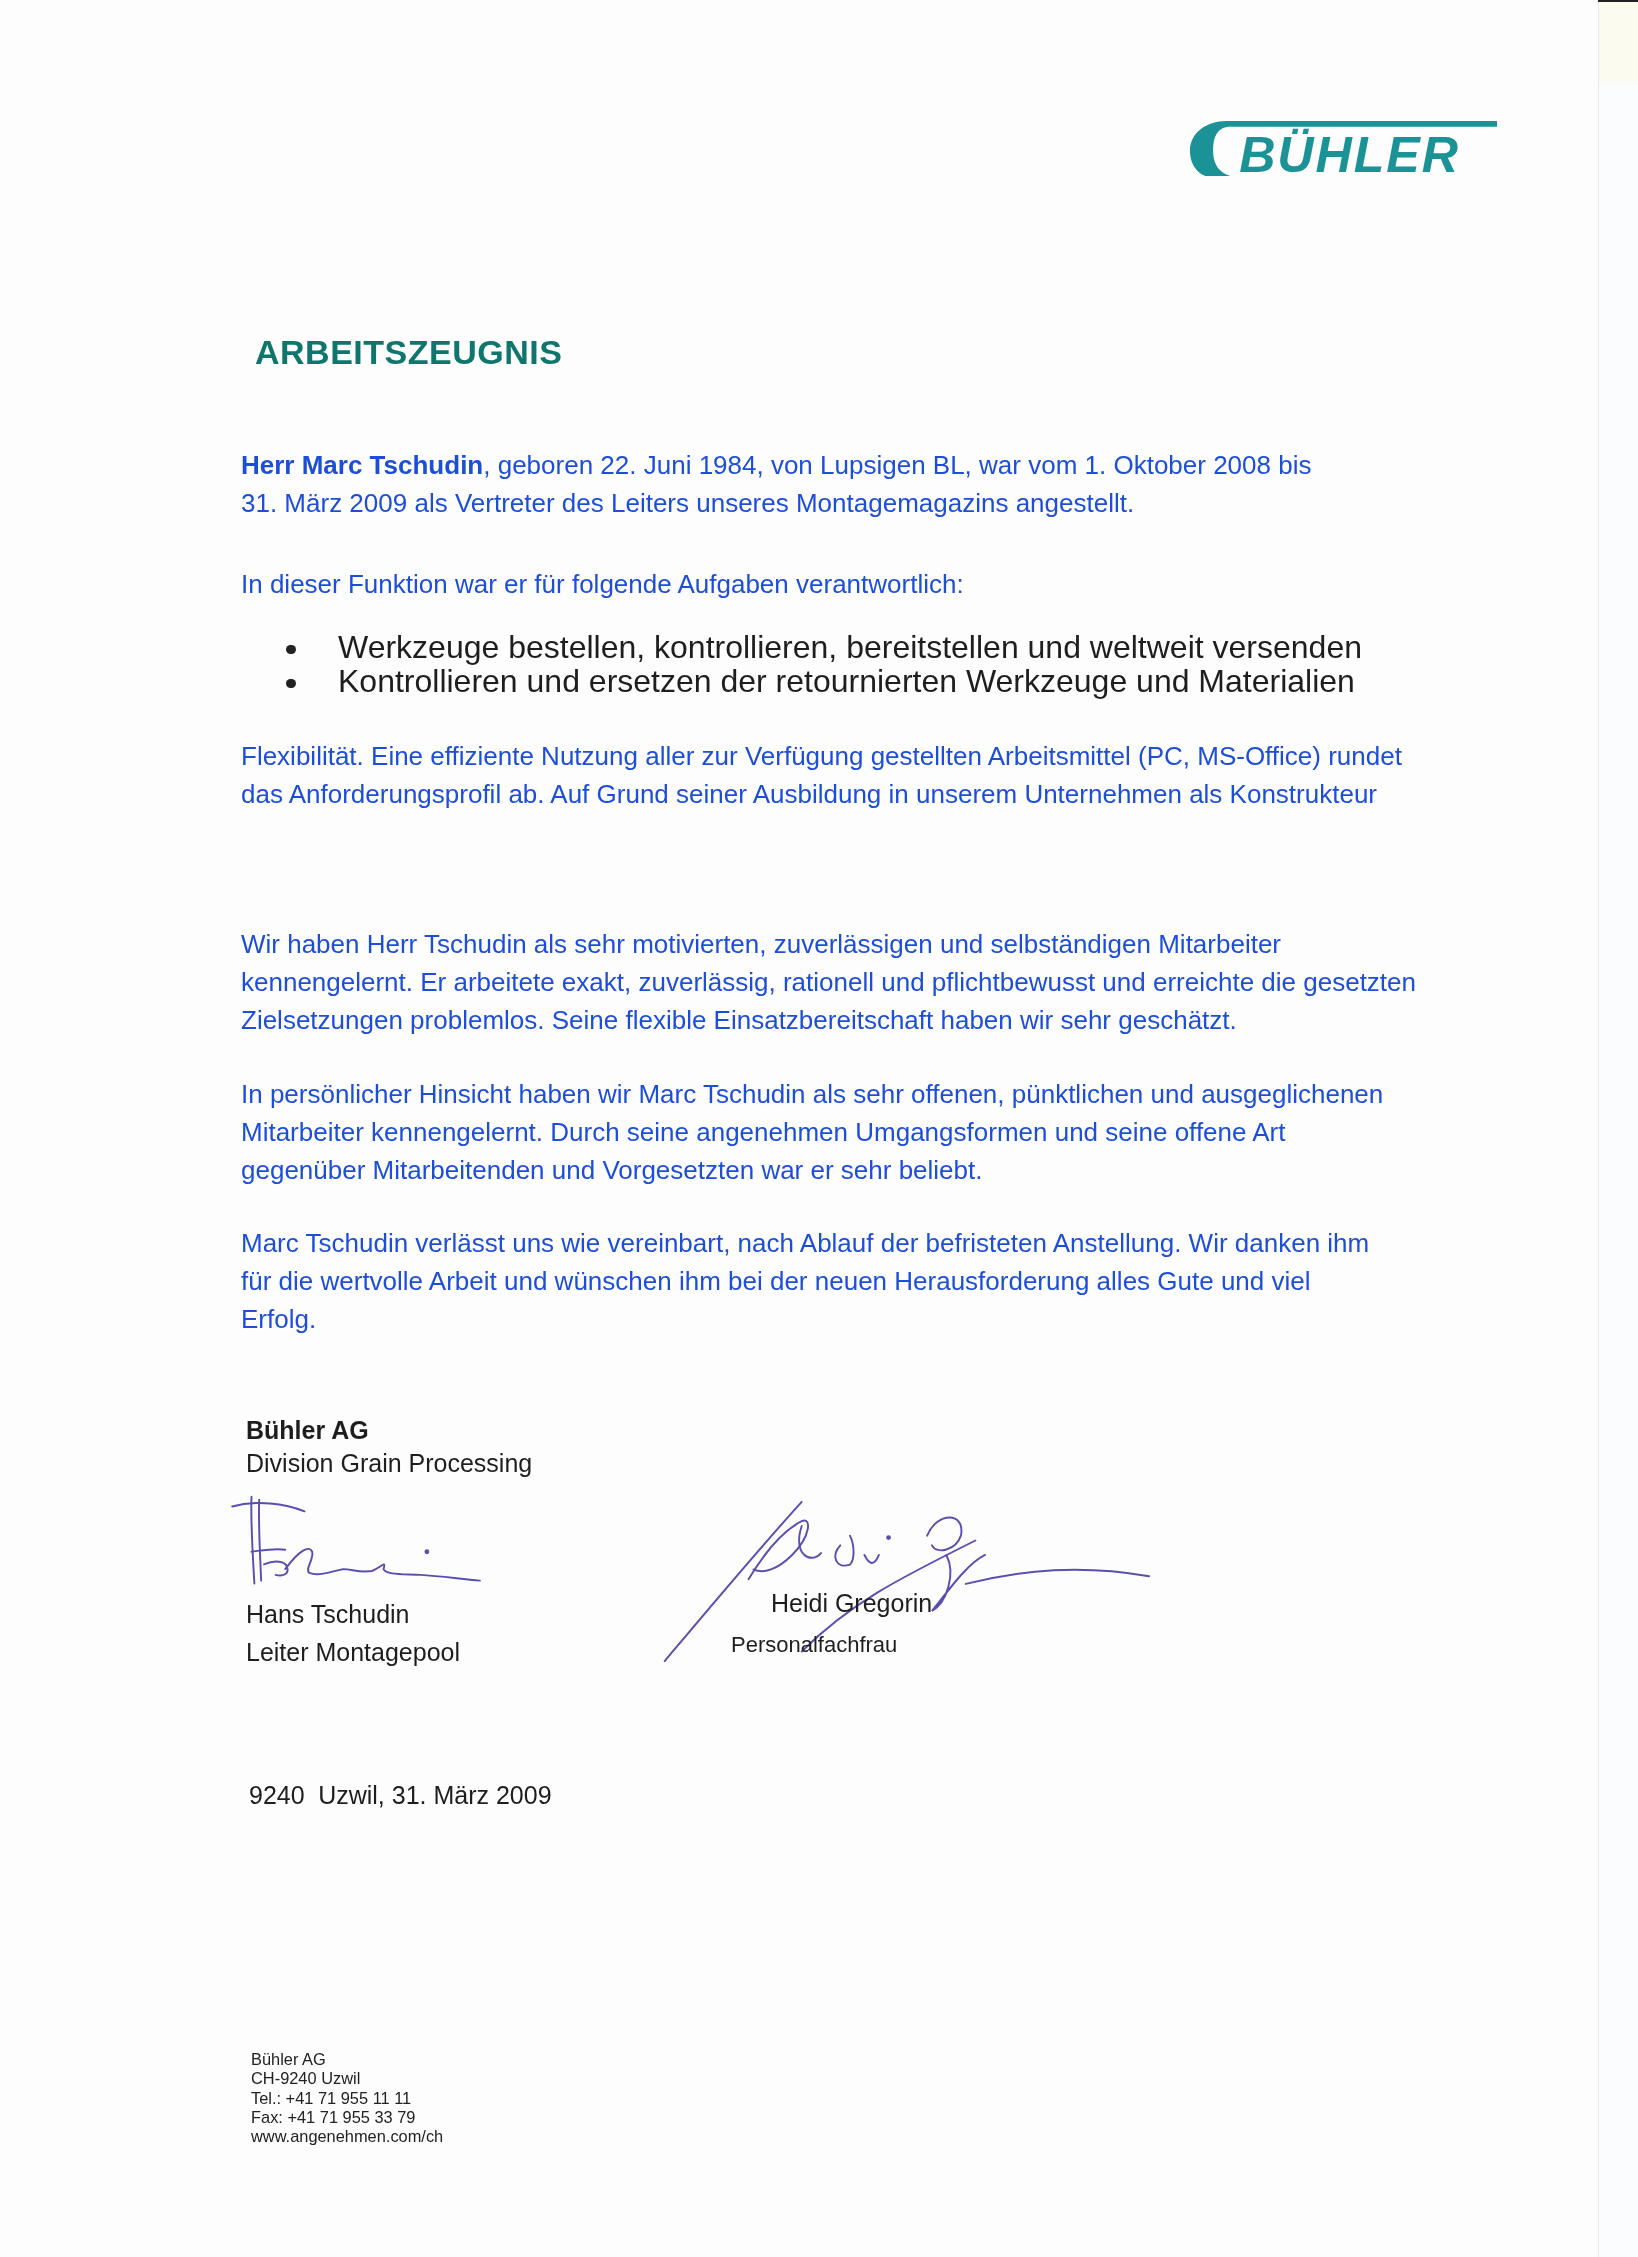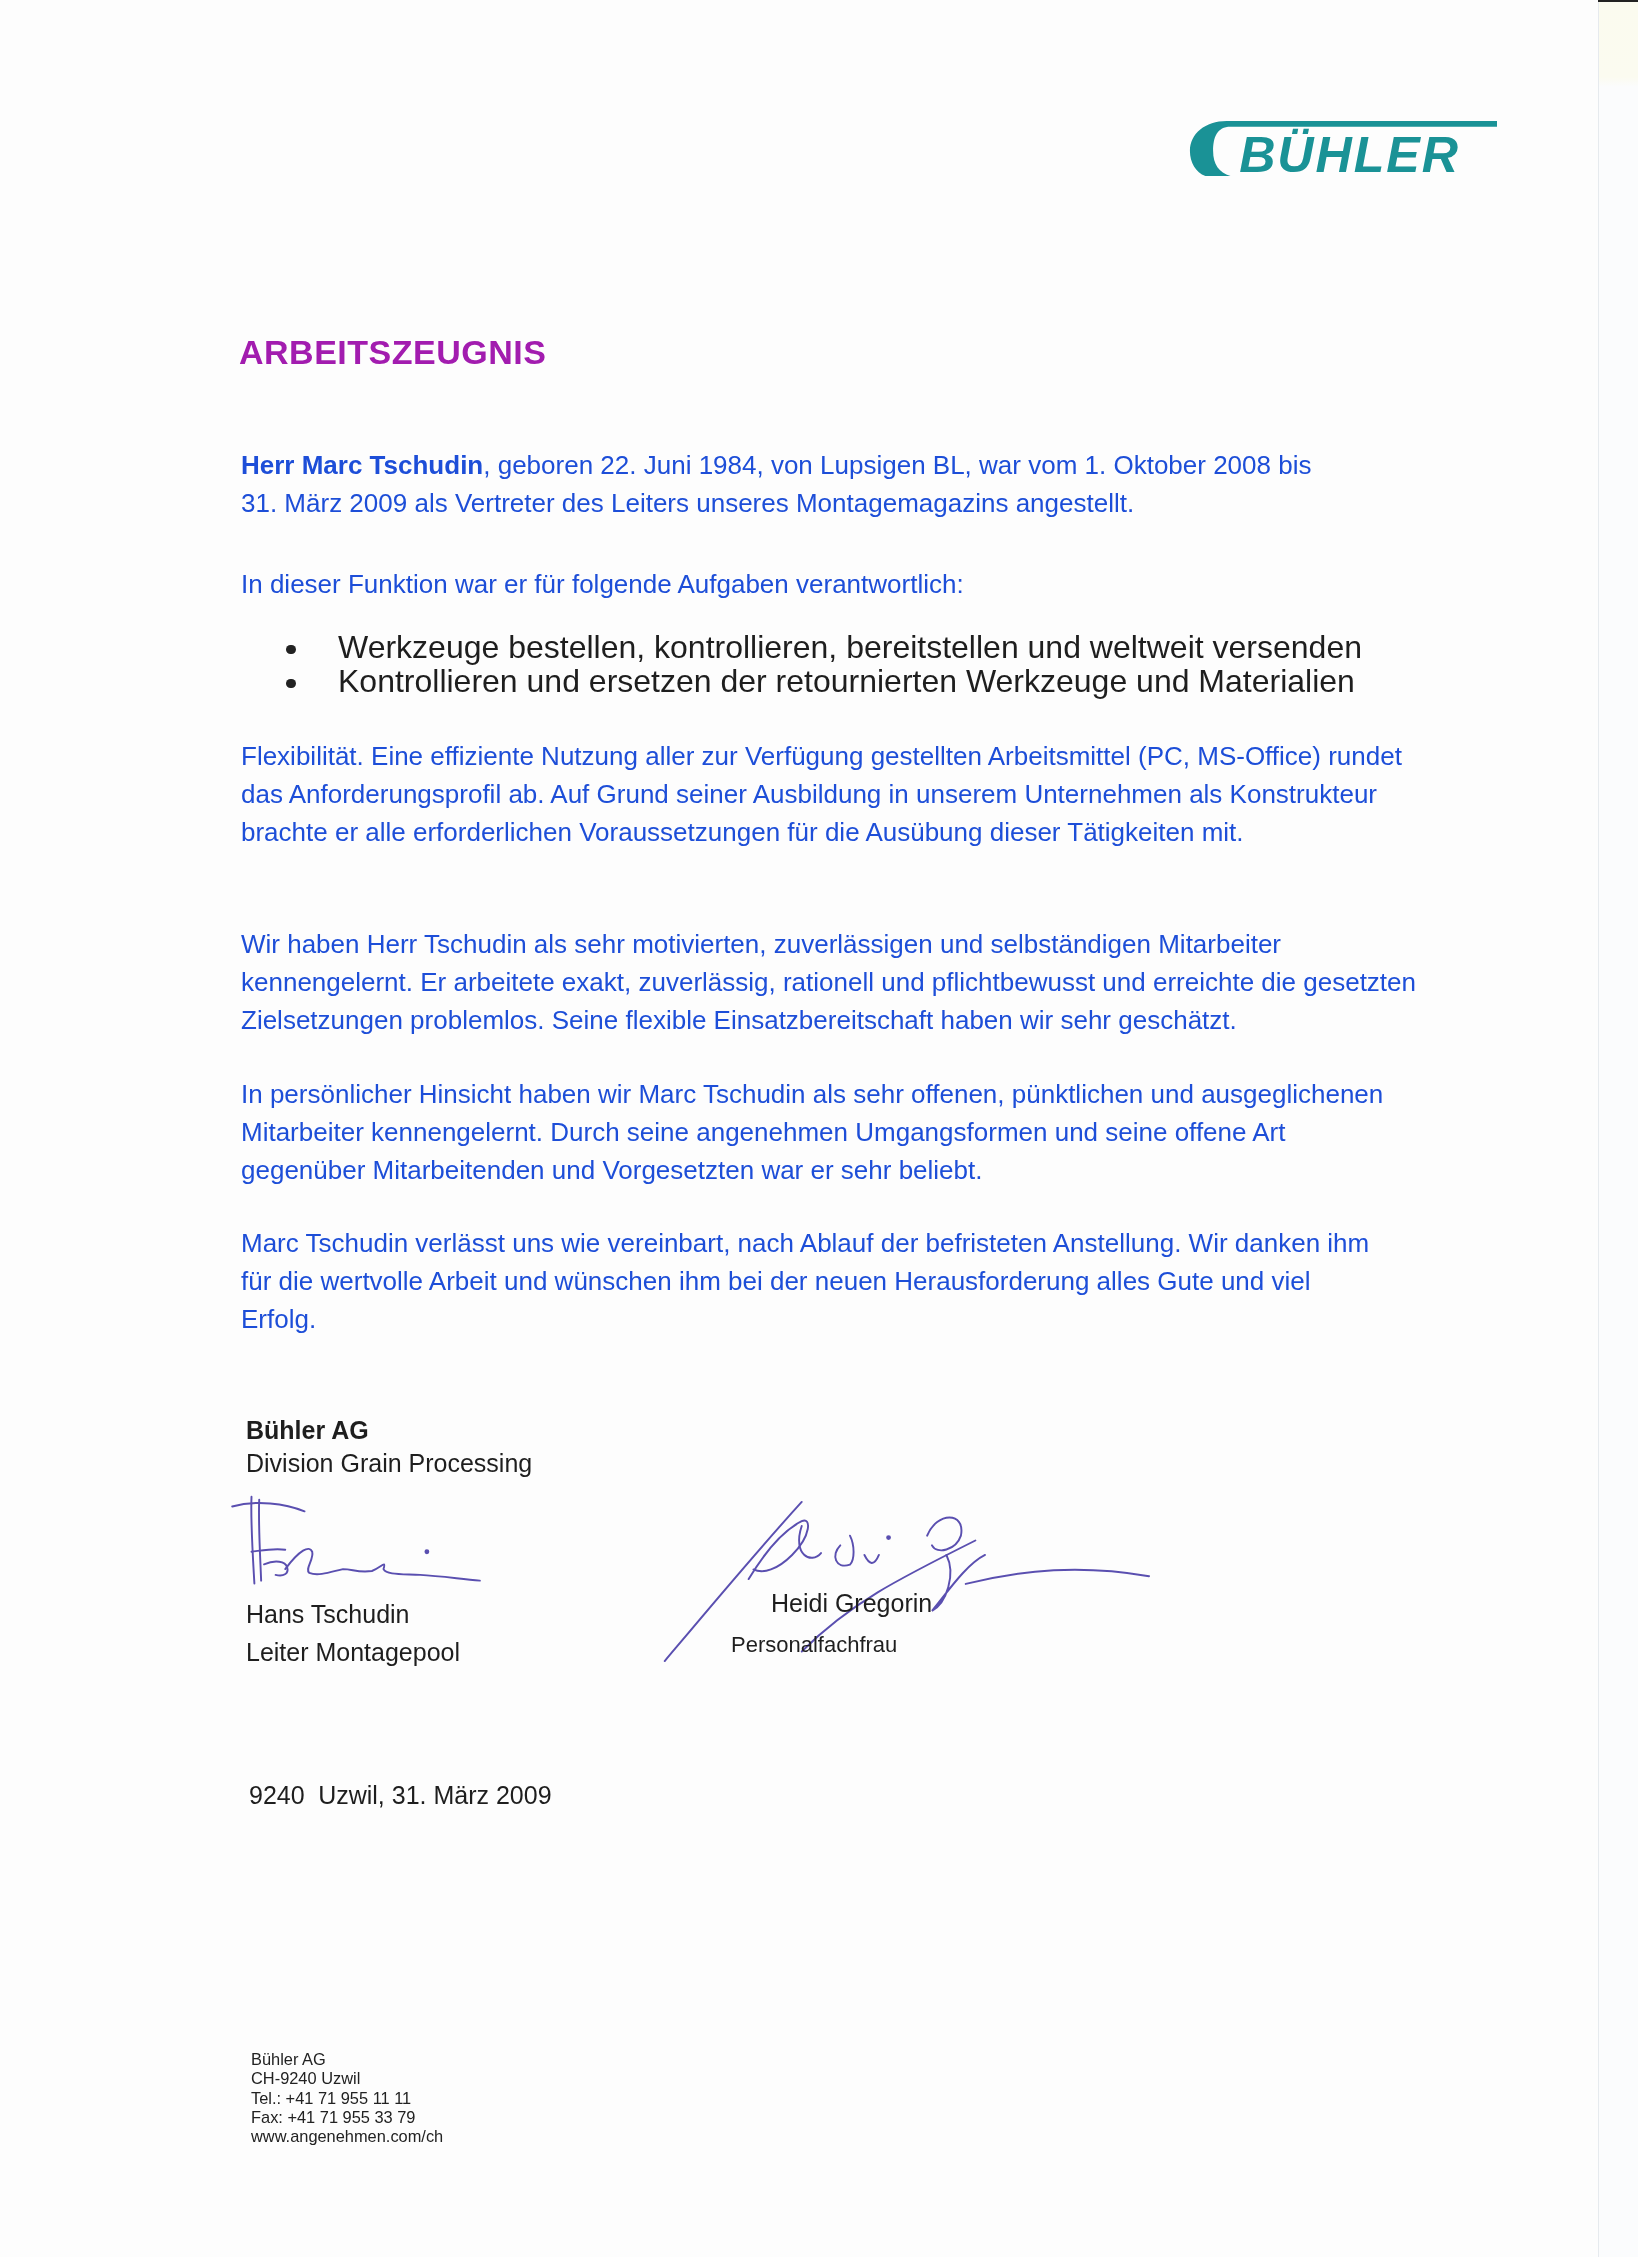--- a/index.html
+++ b/index.html
@@ -15,22 +15,22 @@
     background: linear-gradient(#fbfbef 0, #fbfbf0 77px, #fbfcfd 87px, #fbfcfd 100%);
     border-left: 1px solid #e6eaee;
   }
   .page-edge-topbar { position: absolute; left: 1598px; top: 0; width: 41px; height: 1.9px; background: #222; }
 
   
   .logo { position: absolute; left: 1188px; top: 116px; width: 309px; height: 64px; }
   .logo svg { width: 100%; height: 100%; }
 
   .doc-title {
-    position: absolute; left: 239px; top: 333px;
-    font-size: 34px; font-weight: bold; letter-spacing: 0.5px; color: #a21caf;
+    position: absolute; left: 255px; top: 333px;
+    font-size: 34px; font-weight: bold; letter-spacing: 0.5px; color: #0f766e;
   }
 
   .para {
     position: absolute; left: 241px; width: 1274px;
     font-size: 26px; line-height: 38px; color: #1d4ed8;
   }
   .para b { font-weight: bold; }
   .p1 { top: 446px; }
   .p2 { top: 565px; }
   .bullets { position: absolute; left: 241px; top: 630px; font-size: 32px; line-height: 34px; margin: 0; padding: 0; list-style: none; }
@@ -82,21 +82,20 @@
 <div class="para p2">In dieser Funktion war er für folgende Aufgaben verantwortlich:</div>
 
 <ul class="bullets">
   <li><span class="dot"></span><span>Werkzeuge bestellen, kontrollieren, bereitstellen und weltweit versenden</span></li>
   <li><span class="dot"></span><span>Kontrollieren und ersetzen der retournierten Werkzeuge und Materialien</span></li>
 </ul>
 
 <div class="para p3">
   <span class="p-line">Flexibilität. Eine effiziente Nutzung aller zur Verfügung gestellten Arbeitsmittel (PC, MS-Office) rundet</span>
   <span class="p-line">das Anforderungsprofil ab. Auf Grund seiner Ausbildung in unserem Unternehmen als Konstrukteur</span>
-  <span class="p-line">brachte er alle erforderlichen Voraussetzungen für die Ausübung dieser Tätigkeiten mit.</span>
 </div>
 
 <div class="para p4">
   <span class="p-line">Wir haben Herr Tschudin als sehr motivierten, zuverlässigen und selbständigen Mitarbeiter</span>
   <span class="p-line">kennengelernt. Er arbeitete exakt, zuverlässig, rationell und pflichtbewusst und erreichte die gesetzten</span>
   <span class="p-line">Zielsetzungen problemlos. Seine flexible Einsatzbereitschaft haben wir sehr geschätzt.</span>
 </div>
 
 <div class="para p5">
   <span class="p-line">In persönlicher Hinsicht haben wir Marc Tschudin als sehr offenen, pünktlichen und ausgeglichenen</span>

